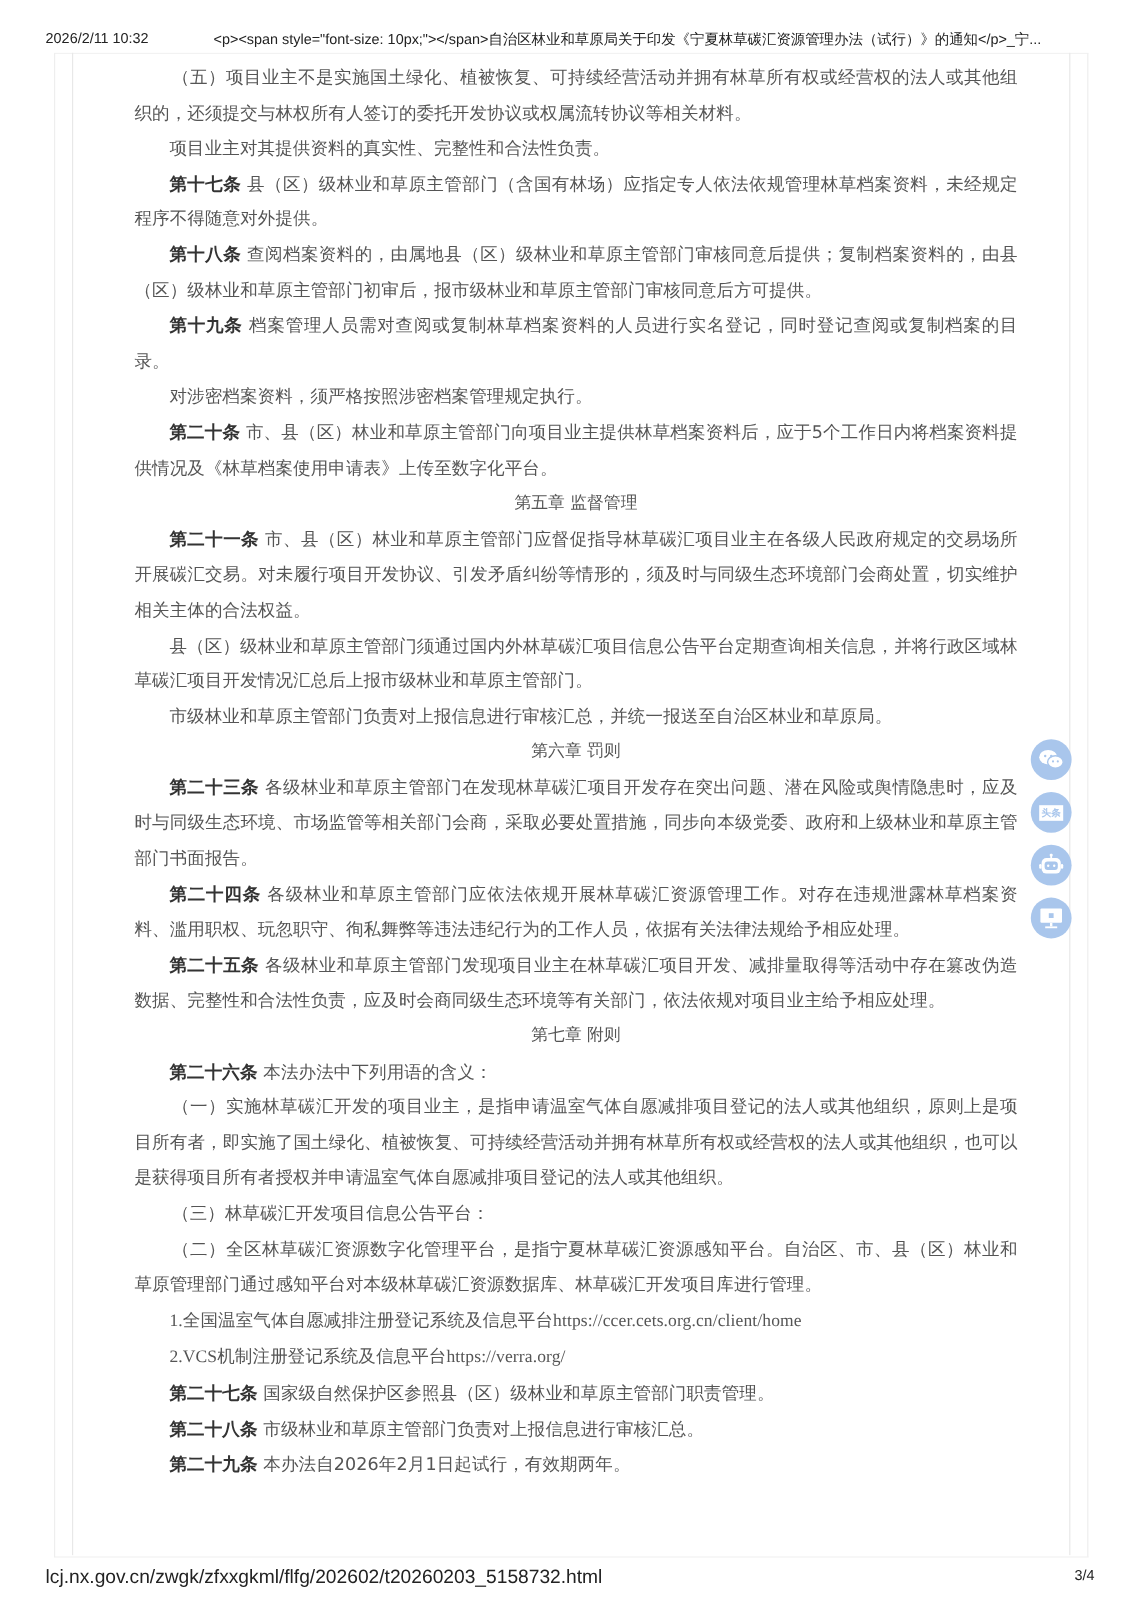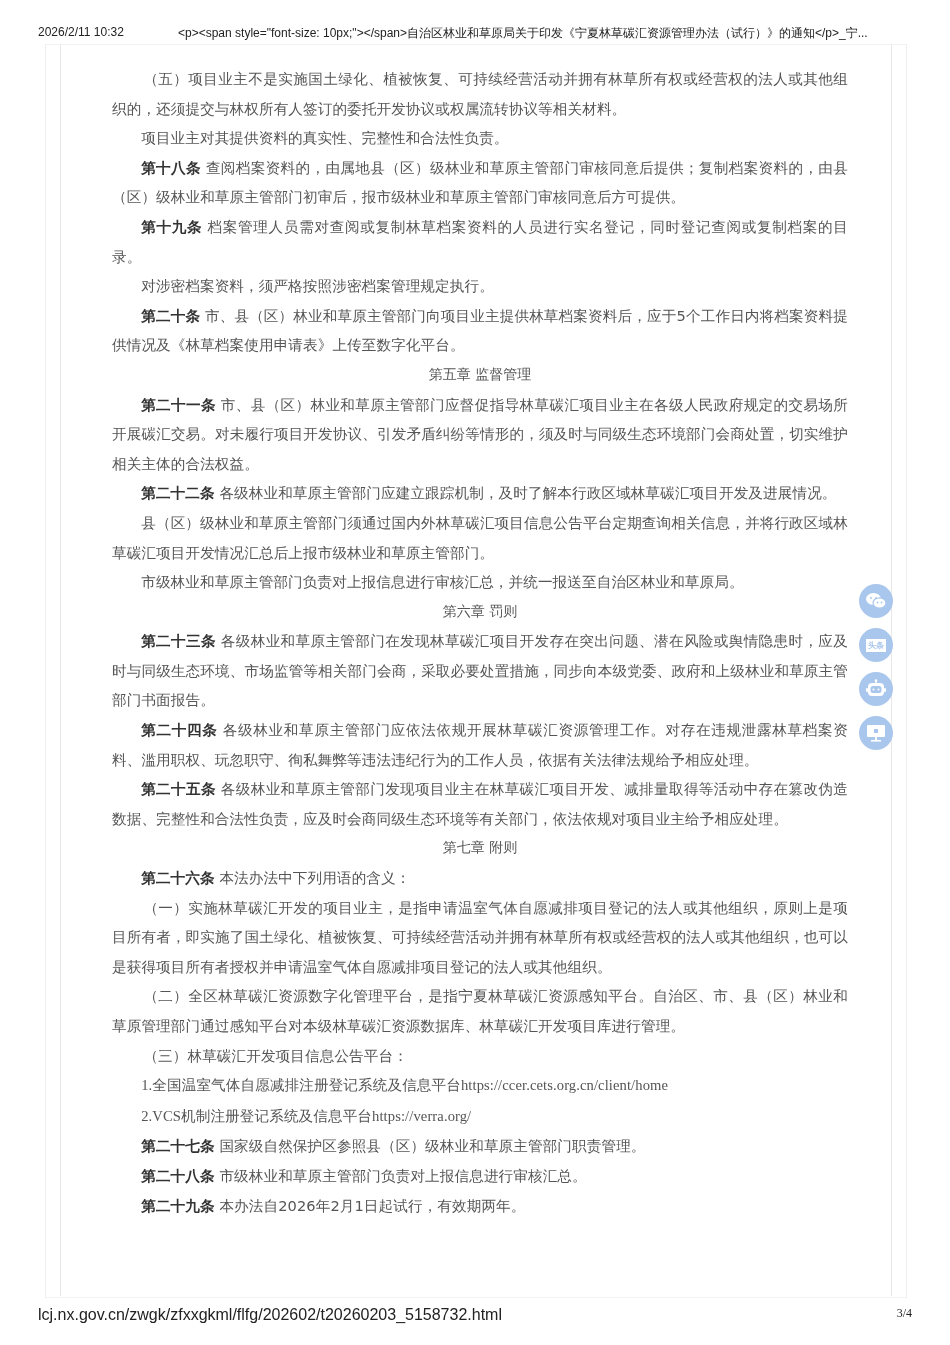--- a/index.html
+++ b/index.html
@@ -8,69 +8,69 @@
   .hdr { position:absolute; top:0; left:0; width:930px; height:38px; }
   .hdr-date { position:absolute; left:38px; top:25px; font-size:12px; color:#222;
               font-family:"Liberation Sans", sans-serif; }
   .hdr-title { position:absolute; left:178px; top:25px; width:735px; font-size:12px; color:#222;
                white-space:nowrap; overflow:hidden; text-overflow:ellipsis;
                font-family:"Liberation Sans", sans-serif; }
   .frame-outer { position:absolute; left:45px; top:44px; width:860px; height:1252px;
                  border-left:1px solid #eeeeee; border-right:1px solid #eeeeee; border-top:1px solid #f2f2f2; border-bottom:1px solid #f2f2f2; }
   .frame-inner { position:absolute; left:60px; top:44px; width:830px; height:1252px;
                  border-left:1px solid #e8e8e8; border-right:1px solid #e8e8e8; }
-  .content { position:absolute; left:112px; top:64px; width:736px; }
+  .content { position:absolute; left:112px; top:50px; width:736px; }
   .p { font-size:14.6px; line-height:29.6px; color:#555; margin:0; text-align:justify; letter-spacing:0.1px; }
   .p.ind { text-indent:2em; }
   .p.ind2 { text-indent:2.15em; }
   .p b { color:#333; font-weight:bold; }
   .chapter { text-align:center; font-size:14px; line-height:29.6px; color:#555; margin:0; }
   .p.link { font-family:"Liberation Serif", serif; font-size:14.6px; }
   .p.link .cn { font-family:"DejaVu Sans", sans-serif; }
-  .float-bar { position:absolute; left:859px; top:584px; width:36px; }
+  .float-bar { position:absolute; left:859px; top:616px; width:36px; }
   .fb { width:34px; height:34px; border-radius:50%; background:#a9c6ec; margin-bottom:10px;
         display:flex; align-items:center; justify-content:center; color:#fff; }
   .fb svg { display:block; }
   .ftr-url { position:absolute; left:38px; top:1306px; font-size:16px; color:#222;
              font-family:"Liberation Sans", sans-serif; }
   .ftr-page { position:absolute; right:38px; top:1306px; font-size:12px; color:#222;
-              font-family:Liberation Serif, serif; }
+              font-family:Liberation Sans, sans-serif; }
 </style>
 </head>
 <body>
 
 <div class="hdr">
   <span class="hdr-date">2026/2/11 10:32</span>
   <span class="hdr-title">&lt;p&gt;&lt;span style="font-size: 10px;"&gt;&lt;/span&gt;自治区林业和草原局关于印发《宁夏林草碳汇资源管理办法（试行）》的通知&lt;/p&gt;_宁...</span>
 </div>
 
 <div class="frame-outer"></div>
 <div class="frame-inner"></div>
 
 <div class="content">
   <p class="p ind2">（五）项目业主不是实施国土绿化、植被恢复、可持续经营活动并拥有林草所有权或经营权的法人或其他组织的，还须提交与林权所有人签订的委托开发协议或权属流转协议等相关材料。</p>
   <p class="p ind">项目业主对其提供资料的真实性、完整性和合法性负责。</p>
+  <p class="p ind"><b>第十七条</b><span> 县（区）级林业和草原主管部门（含国有林场）应指定专人依法依规管理林草档案资料，未经规定程序不得随意对外提供。</span></p>
   <p class="p ind"><b>第十八条</b><span> 查阅档案资料的，由属地县（区）级林业和草原主管部门审核同意后提供；复制档案资料的，由县（区）级林业和草原主管部门初审后，报市级林业和草原主管部门审核同意后方可提供。</span></p>
   <p class="p ind"><b>第十九条</b><span> 档案管理人员需对查阅或复制林草档案资料的人员进行实名登记，同时登记查阅或复制档案的目录。</span></p>
   <p class="p ind">对涉密档案资料，须严格按照涉密档案管理规定执行。</p>
   <p class="p ind"><b>第二十条</b><span> 市、县（区）林业和草原主管部门向项目业主提供林草档案资料后，应于5个工作日内将档案资料提供情况及《林草档案使用申请表》上传至数字化平台。</span></p>
   <p class="chapter">第五章  监督管理</p>
   <p class="p ind"><b>第二十一条</b><span> 市、县（区）林业和草原主管部门应督促指导林草碳汇项目业主在各级人民政府规定的交易场所开展碳汇交易。对未履行项目开发协议、引发矛盾纠纷等情形的，须及时与同级生态环境部门会商处置，切实维护相关主体的合法权益。</span></p>
-  <p class="p ind"><b>第二十二条</b><span> 各级林业和草原主管部门应建立跟踪机制，及时了解本行政区域林草碳汇项目开发及进展情况。</span></p>
   <p class="p ind">县（区）级林业和草原主管部门须通过国内外林草碳汇项目信息公告平台定期查询相关信息，并将行政区域林草碳汇项目开发情况汇总后上报市级林业和草原主管部门。</p>
   <p class="p ind">市级林业和草原主管部门负责对上报信息进行审核汇总，并统一报送至自治区林业和草原局。</p>
   <p class="chapter">第六章  罚则</p>
   <p class="p ind"><b>第二十三条</b><span> 各级林业和草原主管部门在发现林草碳汇项目开发存在突出问题、潜在风险或舆情隐患时，应及时与同级生态环境、市场监管等相关部门会商，采取必要处置措施，同步向本级党委、政府和上级林业和草原主管部门书面报告。</span></p>
   <p class="p ind"><b>第二十四条</b><span> 各级林业和草原主管部门应依法依规开展林草碳汇资源管理工作。对存在违规泄露林草档案资料、滥用职权、玩忽职守、徇私舞弊等违法违纪行为的工作人员，依据有关法律法规给予相应处理。</span></p>
   <p class="p ind"><b>第二十五条</b><span> 各级林业和草原主管部门发现项目业主在林草碳汇项目开发、减排量取得等活动中存在篡改伪造数据、完整性和合法性负责，应及时会商同级生态环境等有关部门，依法依规对项目业主给予相应处理。</span></p>
   <p class="chapter">第七章  附则</p>
   <p class="p ind"><b>第二十六条</b><span> 本法办法中下列用语的含义：</span></p>
   <p class="p ind2">（一）实施林草碳汇开发的项目业主，是指申请温室气体自愿减排项目登记的法人或其他组织，原则上是项目所有者，即实施了国土绿化、植被恢复、可持续经营活动并拥有林草所有权或经营权的法人或其他组织，也可以是获得项目所有者授权并申请温室气体自愿减排项目登记的法人或其他组织。</p>
+  <p class="p ind2">（三）林草碳汇开发项目信息公告平台：</p>
   <p class="p ind2">（二）全区林草碳汇资源数字化管理平台，是指宁夏林草碳汇资源感知平台。自治区、市、县（区）林业和草原管理部门通过感知平台对本级林草碳汇资源数据库、林草碳汇开发项目库进行管理。</p>
-  <p class="p ind2">（三）林草碳汇开发项目信息公告平台：</p>
   <p class="p ind link"><span>1.</span><span class="cn">全国温室气体自愿减排注册登记系统及信息平台</span><span>https://ccer.cets.org.cn/client/home</span></p>
   <p class="p ind link"><span>2.VCS</span><span class="cn">机制注册登记系统及信息平台</span><span>https://verra.org/</span></p>
   <p class="p ind"><b>第二十七条</b><span> 国家级自然保护区参照县（区）级林业和草原主管部门职责管理。</span></p>
   <p class="p ind"><b>第二十八条</b><span> 市级林业和草原主管部门负责对上报信息进行审核汇总。</span></p>
   <p class="p ind"><b>第二十九条</b><span> 本办法自2026年2月1日起试行，有效期两年。</span></p>
 </div>
 
 <div class="float-bar">
   <div class="fb">
     <span>

